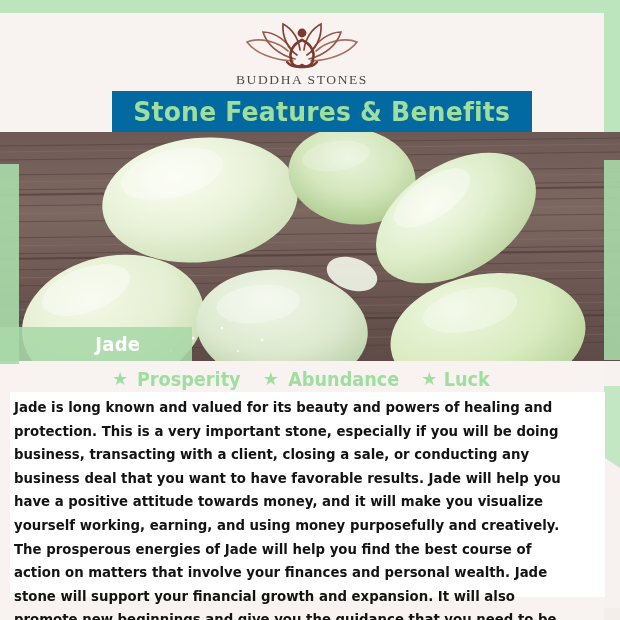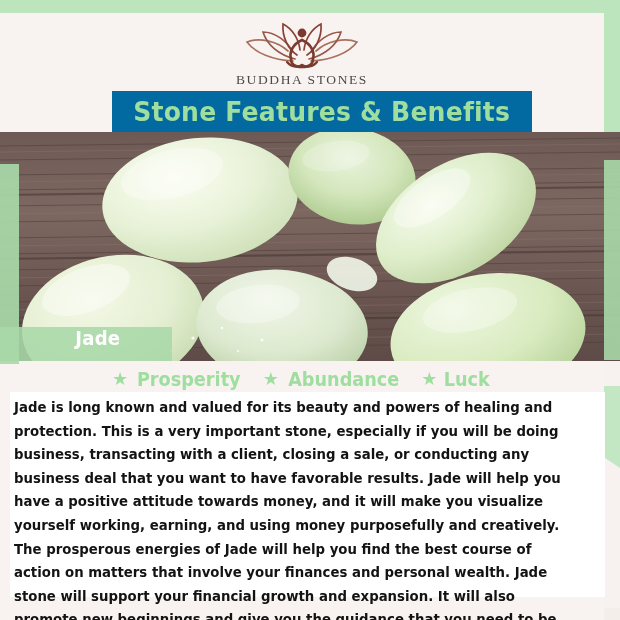--- a/index.html
+++ b/index.html
@@ -144,21 +144,23 @@
   }
   .photo svg { display: block; }
 
   
   .jade-band {
     position: absolute;
     left: 0; top: 327px;
     width: 172px; height: 34px;
     background: rgba(168, 216, 168, .88);
     display: flex;
+    align-items: center;
     z-index: 7;
+    padding-left: 20px;
   }
   .jade-label {
     margin-left: 74px;
     font-family: "DejaVu Sans", sans-serif;
     font-size: 19px;
     font-weight: bold;
     color: #ffffff;
     transform: scaleX(.95);
     letter-spacing: .3px;
   }

